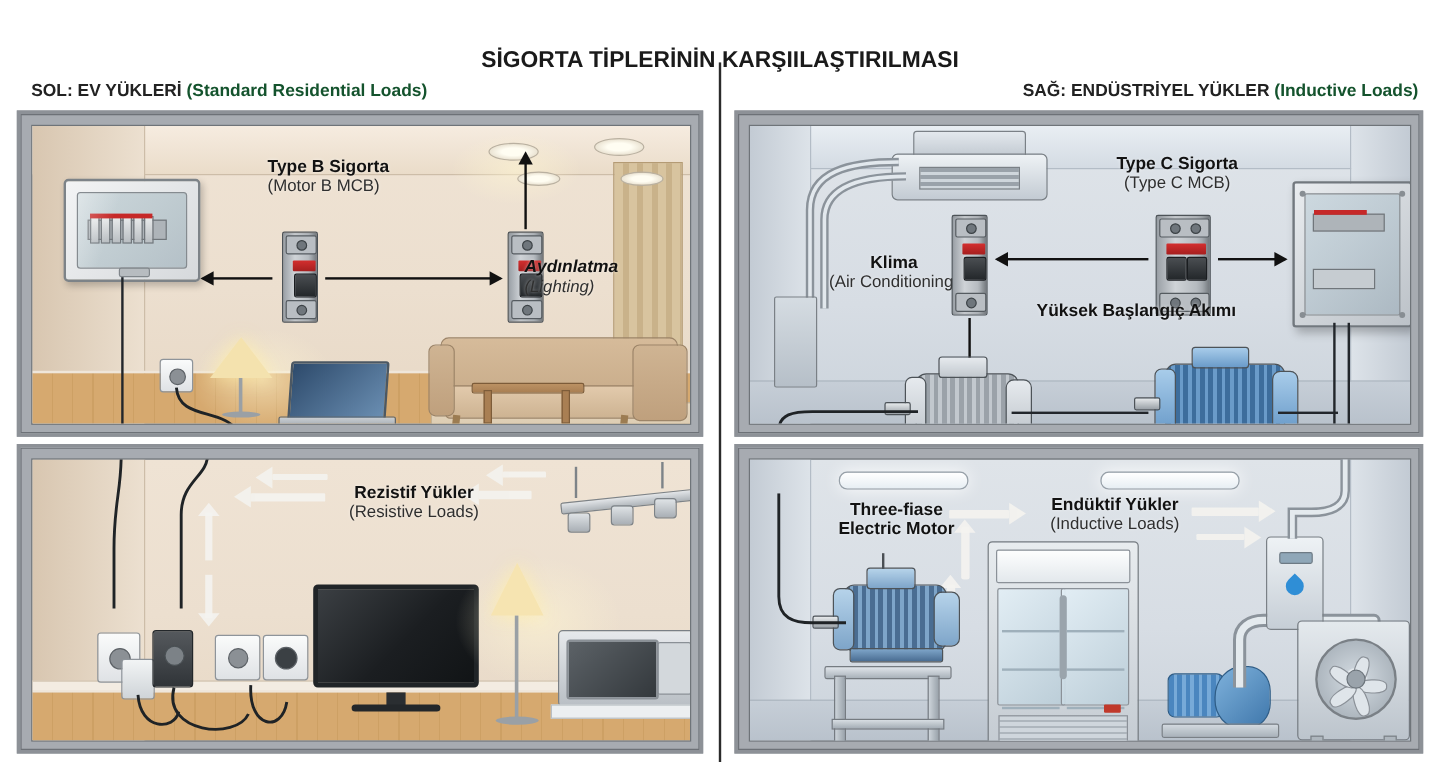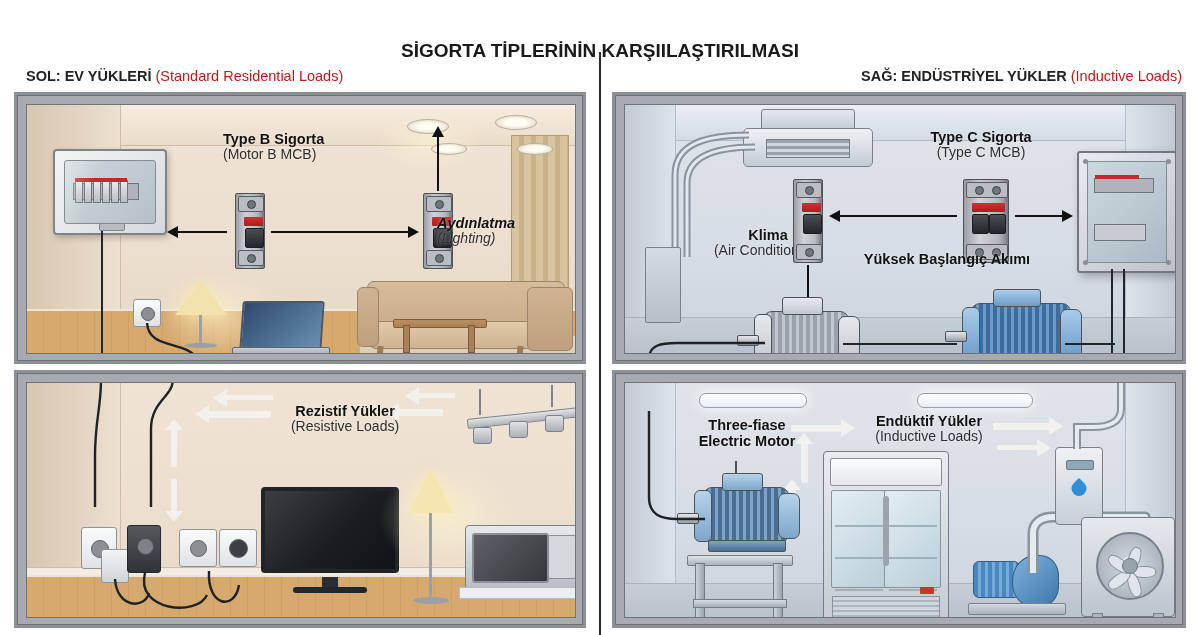--- a/index.html
+++ b/index.html
@@ -4,21 +4,21 @@
 <style>
   html,body{margin:0;padding:0;background:#ffffff;}
   body{width:1200px;height:635px;overflow:hidden;font-family:"Liberation Sans",sans-serif;color:#111;}
   #page{position:relative;width:1200px;height:635px;background:#fff;}
 
   
   .title{position:absolute;left:0;top:8px;width:1200px;text-align:center;font-size:23px;font-weight:bold;letter-spacing:.2px;color:#1a1a1a;}
   .subtitle{position:absolute;left:0;top:40px;width:1200px;text-align:center;font-size:19px;font-weight:bold;color:#1a1a1a;}
   .side-head{position:absolute;top:68px;font-size:14.5px;color:#222;white-space:nowrap;}
   .side-head b{font-weight:bold;}
-  .side-head span.sub{font-weight:normal;color:#b91c1c;}
+  .side-head span.sub{font-weight:bold;color:#14532d;}
   .head-left{left:26px;}
   .head-right{right:18px;text-align:right;}
 
   .divider{position:absolute;left:599px;top:52px;width:2px;height:583px;background:#2b2b2b;}
 
   
   .panel{position:absolute;box-sizing:border-box;border:3px solid #8d9197;background:#a7abb1;padding:9px;box-shadow:0 0 0 1px #6d7177 inset;}
   .room{position:relative;width:100%;height:100%;overflow:hidden;border:1px solid #6f7479;}
 
   
@@ -382,21 +382,21 @@
       </div>
 
       <svg style="position:absolute;left:30px;top:26px;" width="120" height="130">
         <path d="M94,4 C52,4 20,12 20,44 L20,126" stroke="#8b939b" stroke-width="7" fill="none"></path>
         <path d="M94,4 C52,4 20,12 20,44 L20,126" stroke="#e2e8ed" stroke-width="3" fill="none"></path>
         <path d="M100,16 C62,16 32,24 32,52 L32,126" stroke="#8b939b" stroke-width="7" fill="none"></path>
         <path d="M100,16 C62,16 32,24 32,52 L32,126" stroke="#e2e8ed" stroke-width="3" fill="none"></path>
       </svg>
       <div class="cab" style="left:20px;top:142px;width:34px;height:74px;"></div>
 
-      <div class="lbl c" style="left:68px;top:106px;width:150px;margin-top:16px;">
+      <div class="lbl c" style="left:45px;top:106px;width:150px;">
         <span>Klima</span>
         <span class="sub">(Air Conditioning)</span>
       </div>
 
       <div class="mcb" style="left:168px;top:74px;height:84px;">
         <div class="body"></div>
         <div class="term t">
             <div class="screw" style="left:8px;top:3px;"></div>
           </div>
         <div class="term b">

